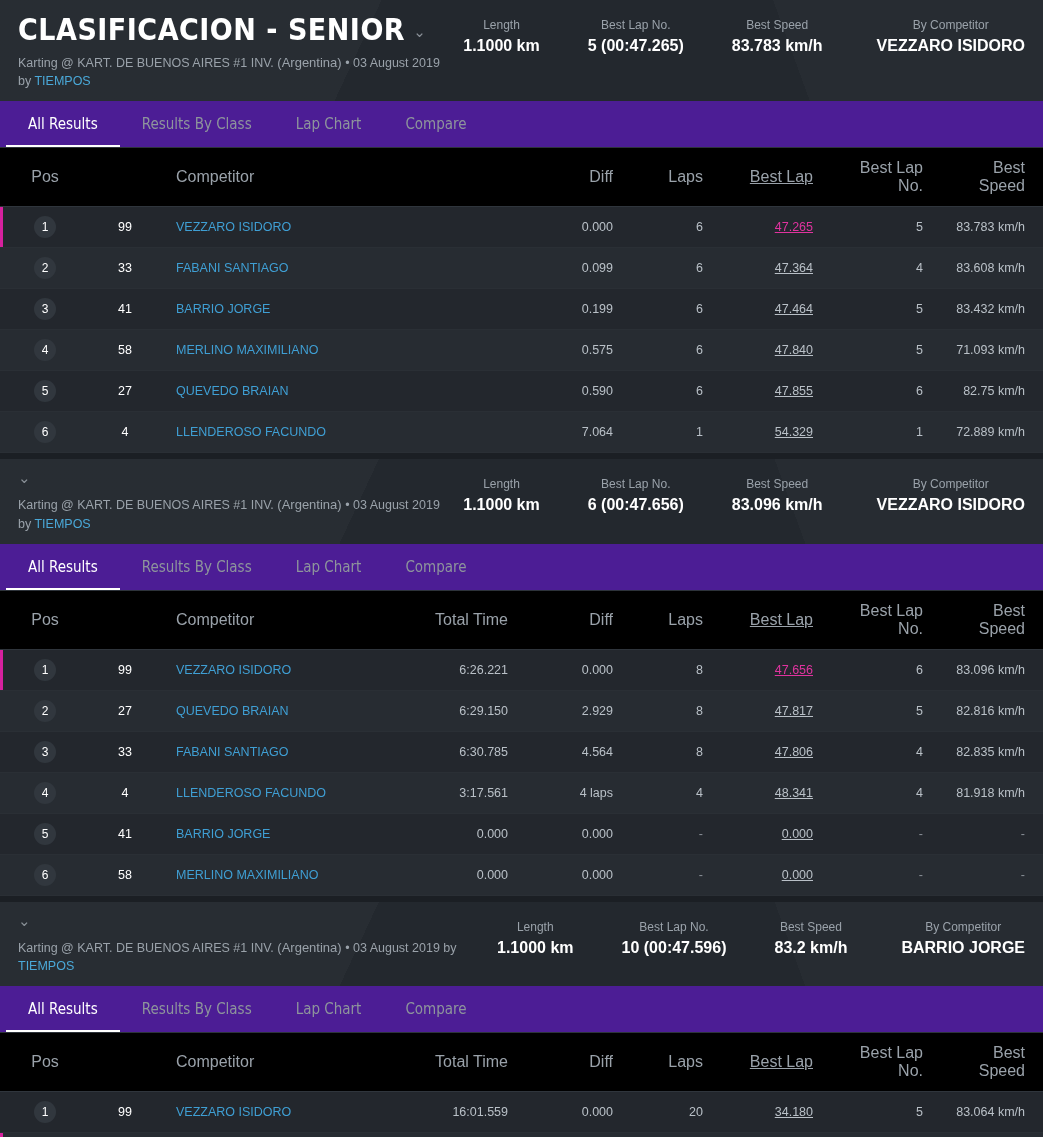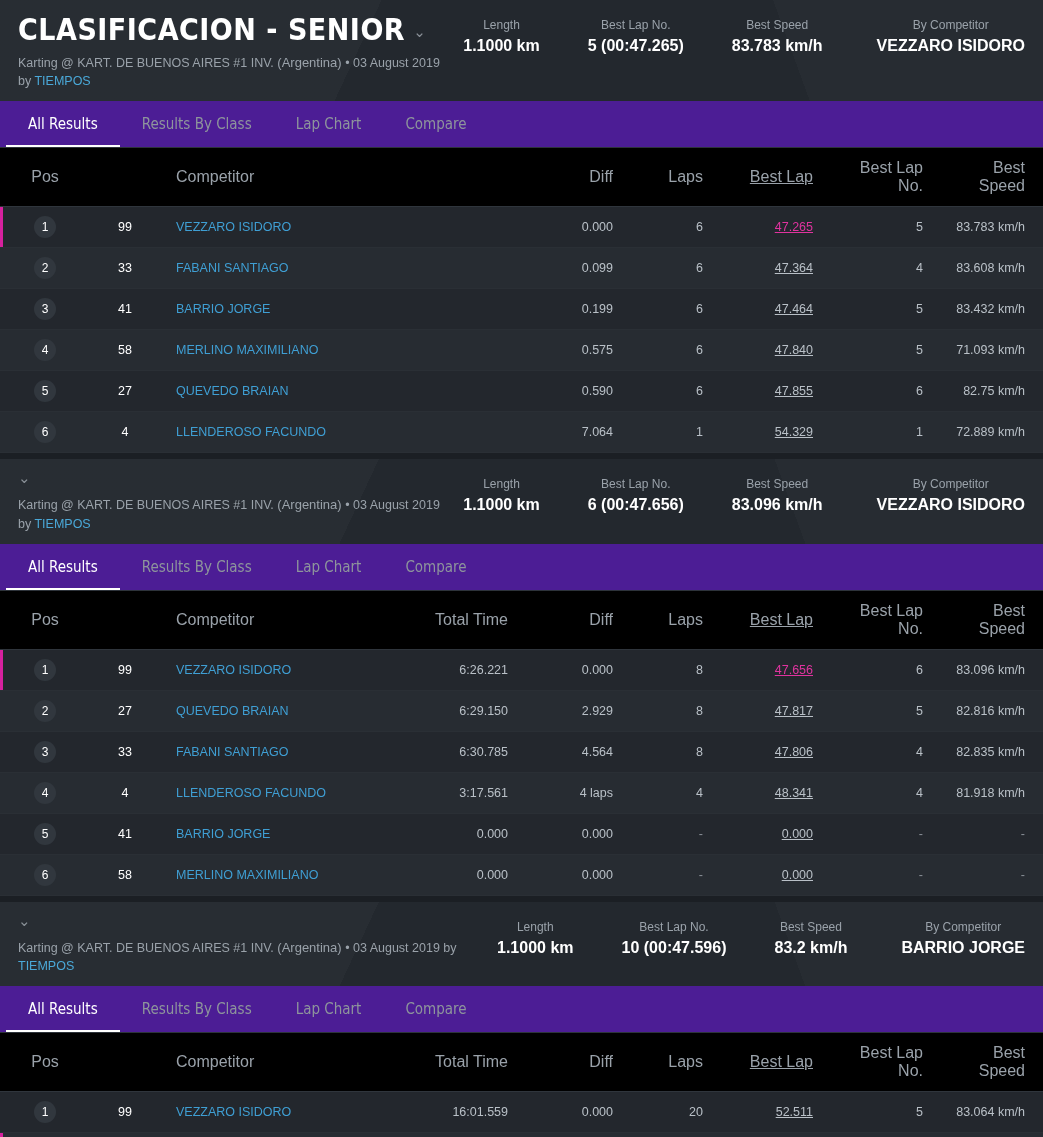--- a/index.html
+++ b/index.html
@@ -410,21 +410,21 @@
           </tr>
         </thead>
         <tbody>
           <tr>
             <td class="c-pos"><span class="pos-badge">1</span></td>
             <td class="c-num">99</td>
             <td class="c-comp"><a href="#">VEZZARO ISIDORO</a></td>
             <td class="num c-time">16:01.559</td>
             <td class="num c-diff">0.000</td>
             <td class="num c-laps">20</td>
-            <td class="num c-best">52.511</td>
+            <td class="num c-best">34.180</td>
             <td class="num c-bestno">5</td>
             <td class="num c-speed">83.064 km/h</td>
           </tr>
           <tr>
             <td class="c-pos"><span class="marker"></span><span class="pos-badge">2</span></td>
             <td class="c-num">41</td>
             <td class="c-comp"><a href="#">BARRIO JORGE</a></td>
             <td class="num c-time">16:07.511</td>
             <td class="num c-diff">5.952</td>
             <td class="num c-laps">20</td>

